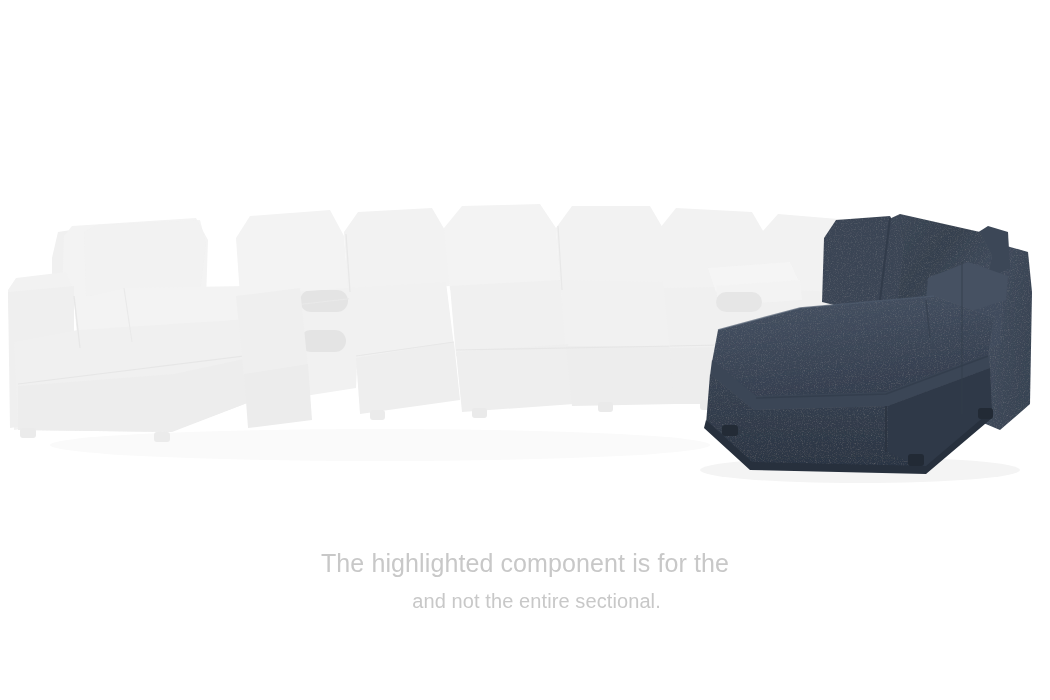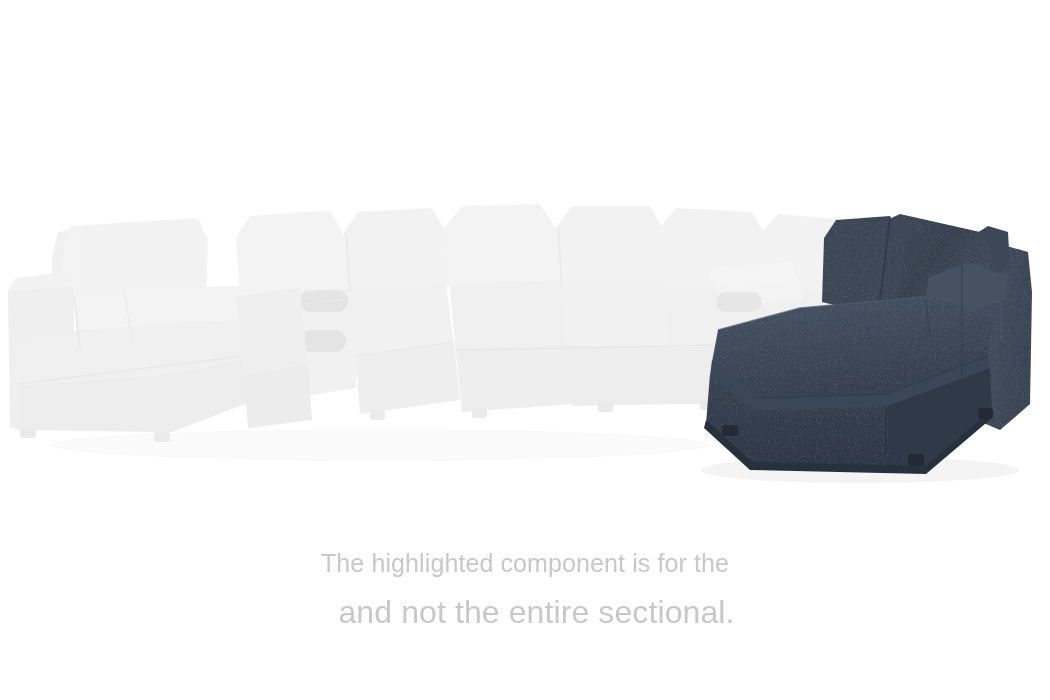--- a/index.html
+++ b/index.html
@@ -33,31 +33,31 @@
     text-align: center;
   }
   .cap-line-1,
   .cap-line-3 {
     color: #c8c8c8;
     font-size: 25px;
     line-height: 30px;
     letter-spacing: 0.1px;
     white-space: nowrap;
   }
-  .cap-line-1 { margin-bottom: 19px; }
+  .cap-line-1 { margin-bottom: 8px; }
   .cap-line-2 {
     color: #8c8c8c;
     font-size: 35px;
     font-weight: bold;
     line-height: 42px;
     letter-spacing: 0.2px;
     white-space: nowrap;
     margin-bottom: 8px;
   }
-  .cap-line-3 { font-size: 32px; margin-left: 23px; }
+  .cap-line-3 { font-size: 20px; margin-left: 23px; }
 </style>
 </head>
 <body>
 
 <div id="stage">
 
   <div id="product-figure">
     <svg viewBox="0 0 1050 520" width="1050" height="520" aria-labelledby="figure-alt">
       <title id="figure-alt">Modular sectional sofa with the right-arm-facing corner chaise highlighted in navy blue while the remaining sectional pieces are ghosted in pale gray</title>
 

